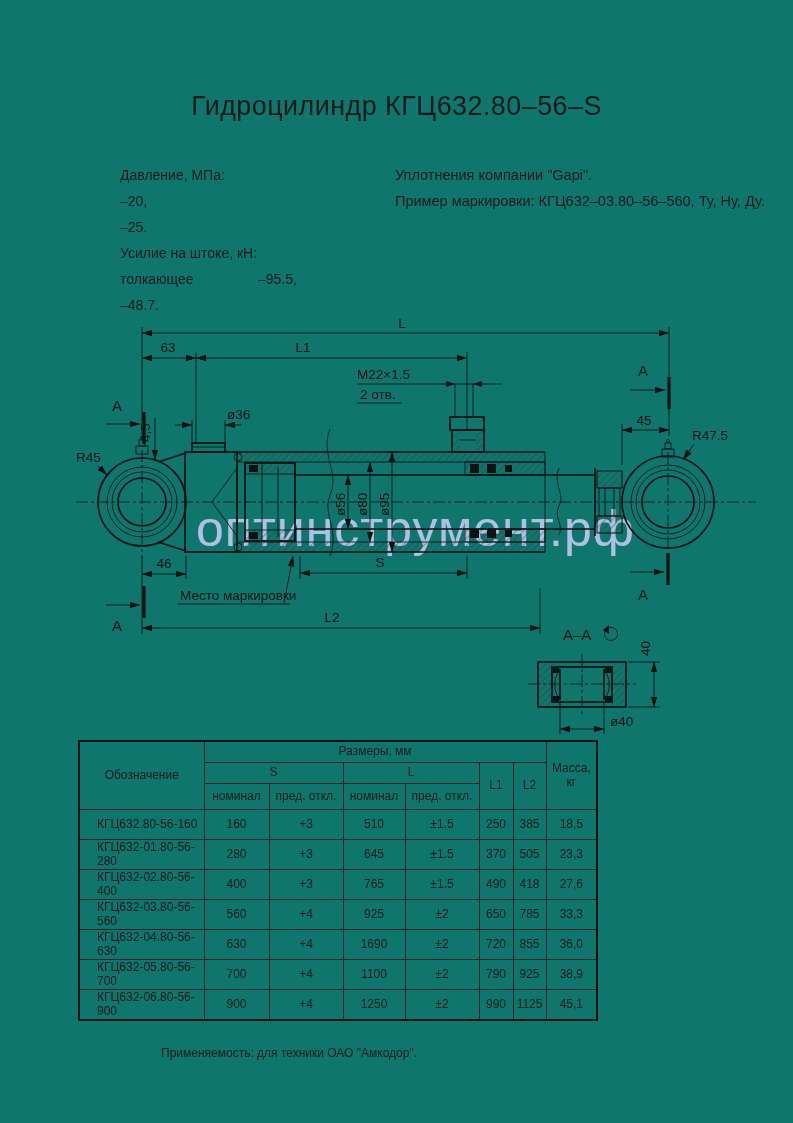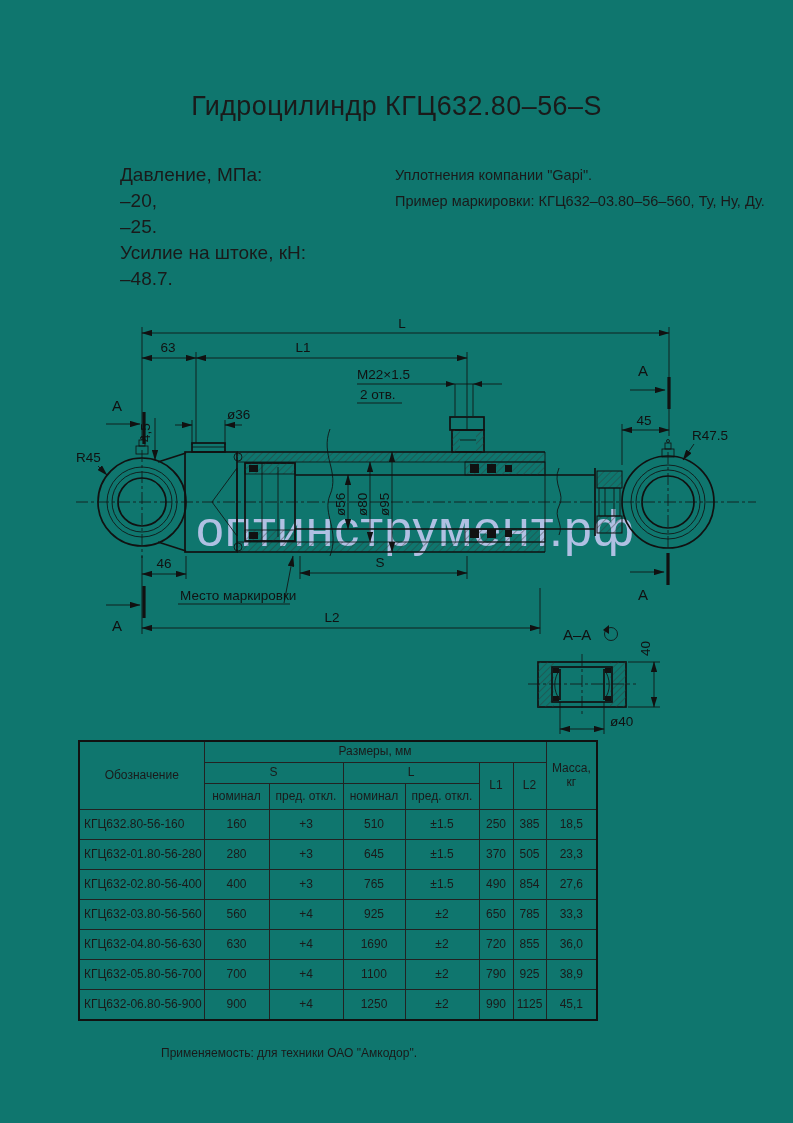--- a/index.html
+++ b/index.html
@@ -1,20 +1,20 @@
 <!DOCTYPE html>
 <html><head>
 <meta charset="utf-8">
 <style>
   html,body{margin:0;padding:0;background:#e8e8e8;}
   .page{position:relative;width:793px;height:1123px;background:#0f766e;margin:0 auto;
         font-family:"Liberation Sans",sans-serif;color:#1a1a1a;overflow:hidden;}
   .title{position:absolute;left:0;top:90px;width:100%;text-align:center;
          font-size:28px;letter-spacing:0.5px;transform:scaleX(.96);}
-  .spec-left{position:absolute;left:120px;top:162px;width:280px;font-size:19px;line-height:26px;}
+  .spec-left{position:absolute;left:120px;top:162px;width:280px;font-size:14px;line-height:26px;}
   .spec-left .srow{display:flex;}
   .spec-left .lbl{display:inline-block;width:138px;}
   .spec-right{position:absolute;left:395px;top:162px;width:370px;font-size:14.5px;line-height:26px;}
   .wm{position:absolute;left:196px;top:500px;font-size:50px;letter-spacing:1px;
       z-index:0;white-space:nowrap;opacity:.9;}
   svg.draw{position:absolute;left:0;top:0;z-index:1;}
   .tk{stroke:#111;stroke-width:1.7;fill:none;}
   .tn{stroke:#111;stroke-width:.85;fill:none;}
   .dm{stroke:#111;stroke-width:.85;fill:none;}
   .cl{stroke:#111;stroke-width:.8;fill:none;stroke-dasharray:12 3 3 3;}
@@ -22,39 +22,43 @@
   .txa{font-size:15px;}
   .txm{text-anchor:middle;}
   table.tbl{position:absolute;left:78px;top:740px;width:518px;z-index:2;
             border-collapse:collapse;table-layout:fixed;font-size:12px;text-align:center;
             border:2px solid #111;}
   table.tbl td{border:1px solid #222;padding:0;line-height:1.15;}
   table.tbl tr.h1 td{height:20px;}
   table.tbl tr.h2 td{height:20px;}
   table.tbl tr.h3 td{height:25px;}
   table.tbl tr.dr td{height:29px;}
-  table.tbl td.des{text-align:left;padding-left:4px;}
+  table.tbl td.des{text-align:left;padding-left:17px;}
   .footer{position:absolute;left:161px;top:1046px;font-size:12px;}
 </style>
 </head>
 <body>
 
 <div class="page">
 
   <div class="title">Гидроцилиндр КГЦ632.80–56–S</div>
 
   <div class="spec-left">
     <div>Давление, МПа:</div>
     <div class="srow">
       <span>–20,</span>
     </div>
     <div class="srow">
       <span>–25.</span>
     </div>
     <div>Усилие на штоке, кН:</div>
+    <div class="srow">
+      <span class="lbl">толкающее</span>
+      <span>–95.5,</span>
+    </div>
     <div class="srow">
       <span>–48.7.</span>
     </div>
   </div>
 
   <div class="spec-right">
     <div>Уплотнения компании "Gapi".</div>
     <div>Пример маркировки: КГЦ632–03.80–56–560, Ту, Ну, Ду.</div>
   </div>
 
@@ -322,21 +326,21 @@
       <td>505</td>
       <td>23,3</td>
     </tr>
     <tr class="dr">
       <td class="des">КГЦ632-02.80-56-400</td>
       <td>400</td>
       <td>+3</td>
       <td>765</td>
       <td>±1.5</td>
       <td>490</td>
-      <td>854</td>
+      <td>418</td>
       <td>27,6</td>
     </tr>
     <tr class="dr">
       <td class="des">КГЦ632-03.80-56-560</td>
       <td>560</td>
       <td>+4</td>
       <td>925</td>
       <td>±2</td>
       <td>650</td>
       <td>785</td>

